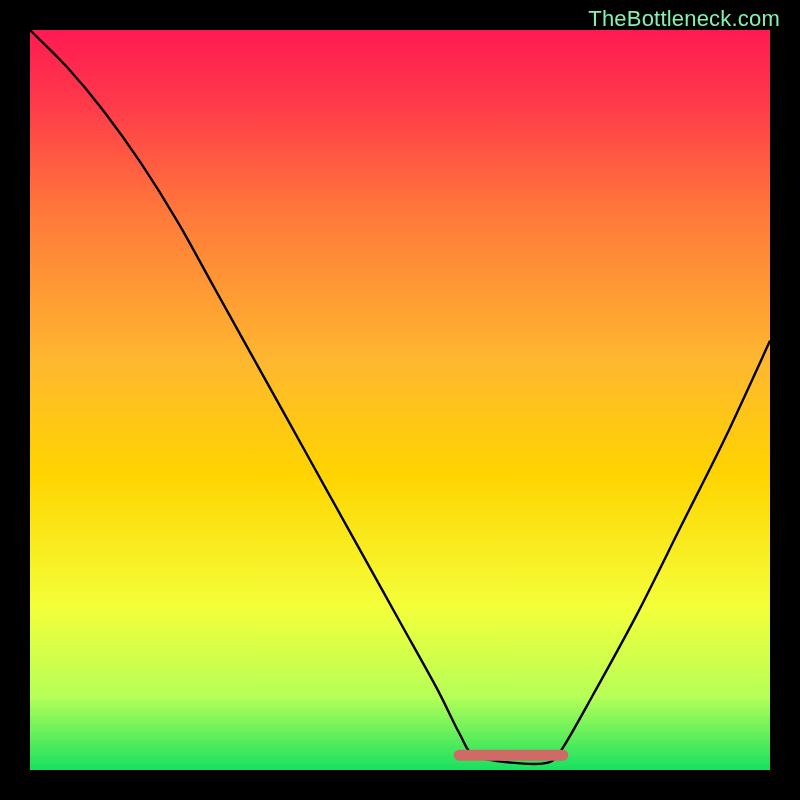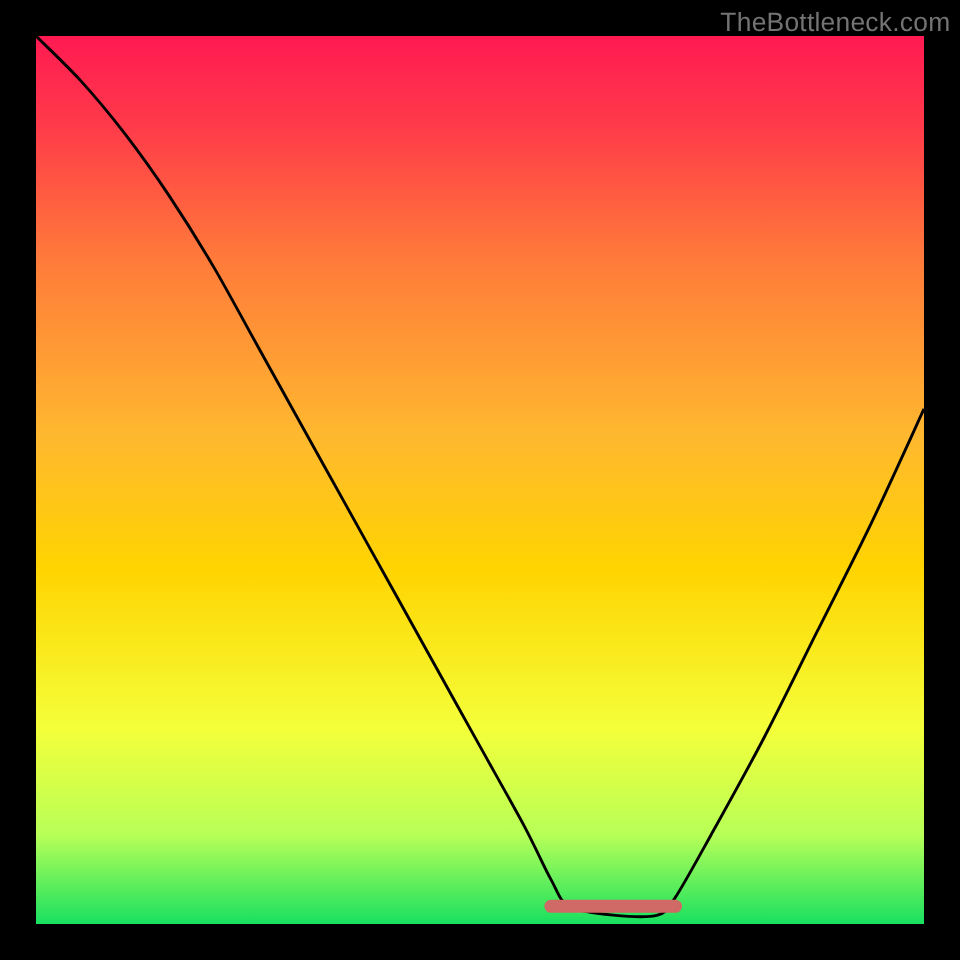--- a/index.html
+++ b/index.html
@@ -12,22 +12,22 @@
   }
   .frame {
     position: relative;
     width: 800px;
     height: 800px;
     background: #000;
   }
   .watermark {
     position: absolute;
     top: 6px;
-    right: 8px;
-    color: #737373;
+    right: 20px;
+    color: #86efac;
     font-family: Arial, Helvetica, sans-serif;
     font-size: 22px;
     letter-spacing: 0.2px;
     z-index: 10;
   }
   svg {
     position: absolute;
     top: 0;
     left: 0;
   }

